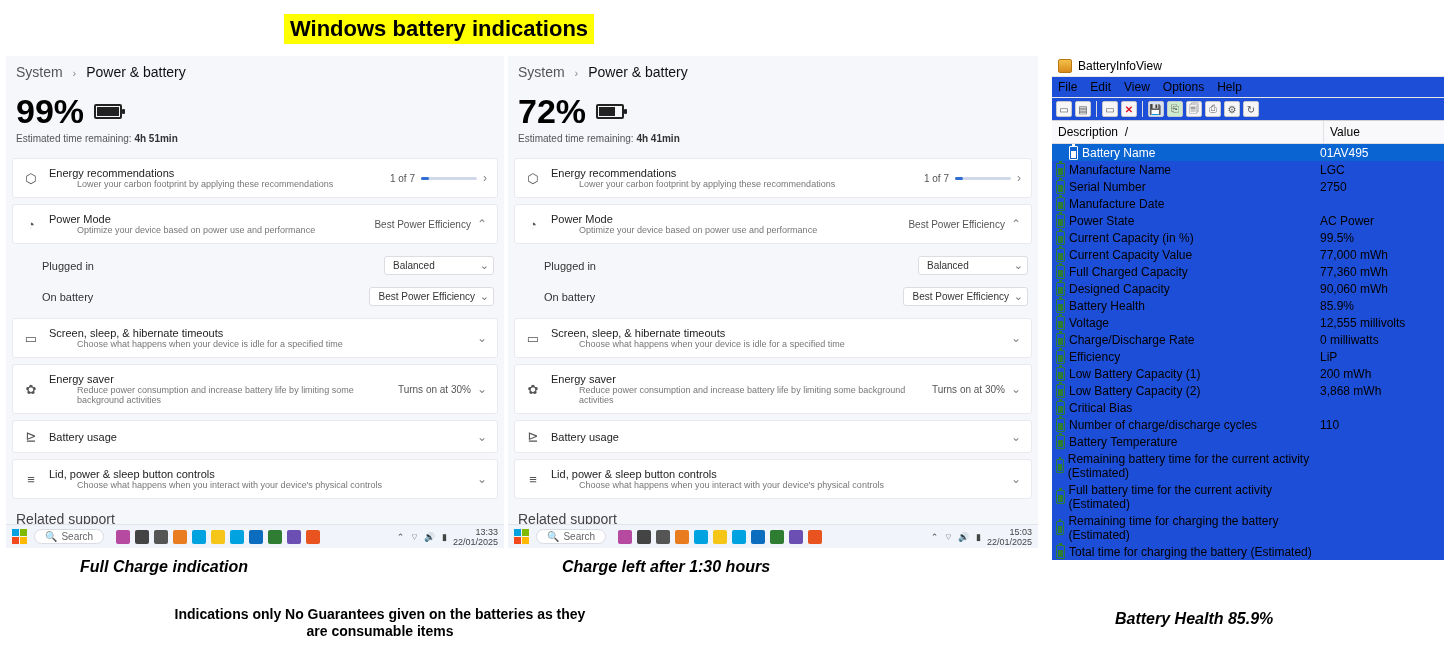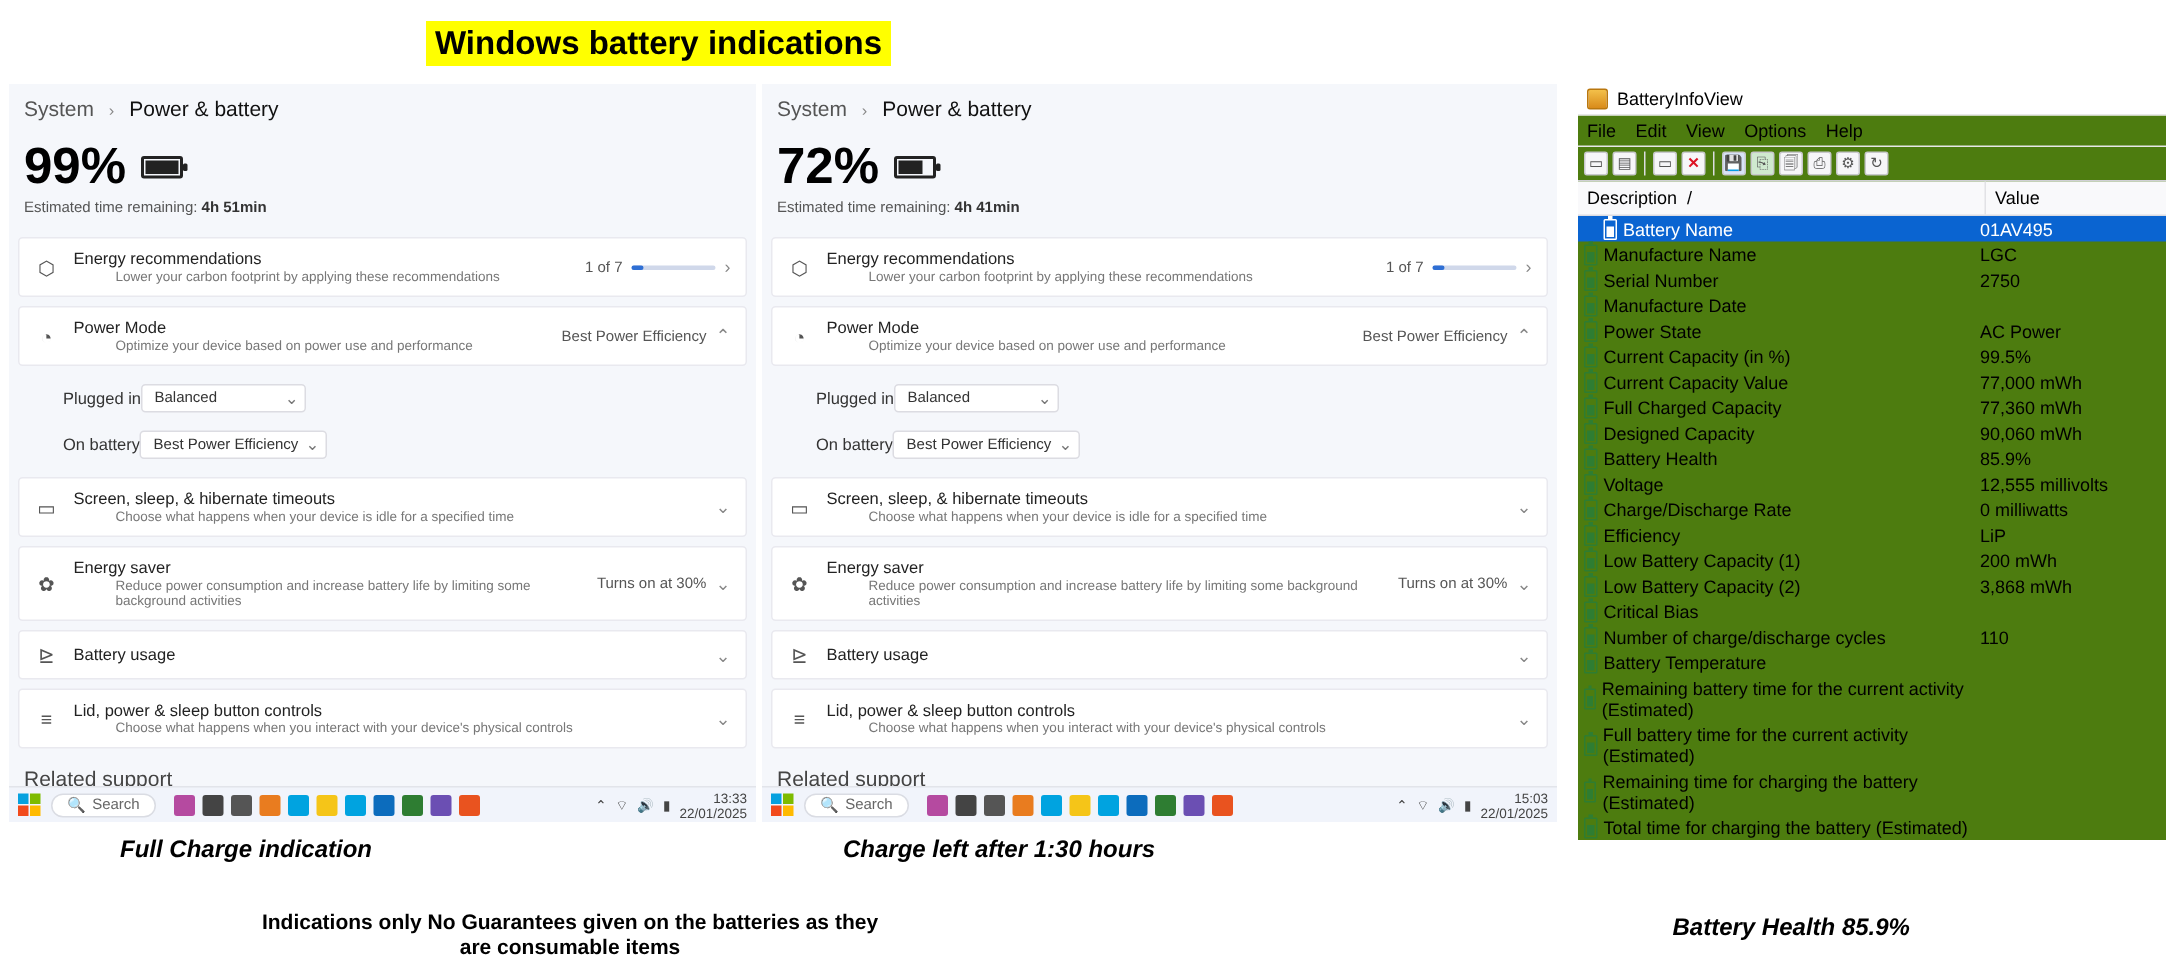--- a/index.html
+++ b/index.html
@@ -26,21 +26,21 @@
   .card { background: #fff; border: 1px solid #e9e9ef; border-radius: 3px; margin: 6px 6px; padding: 8px 10px; display: flex; align-items: center; gap: 10px; }
   .card .ico { width: 16px; color: #555; font-size: 13px; text-align: center; }
   .card .txt { flex: 1; }
   .card .ttl { font-size: 11px; color: #222; }
   .card .sub { font-size: 9px; color: #777; padding-left: 28px; }
   .card .right { display: flex; align-items: center; gap: 6px; font-size: 10px; color: #555; }
   .progbar { width: 56px; height: 3px; background: #d0d8ea; position: relative; border-radius: 2px; }
   .progbar i { position: absolute; left: 0; top: 0; bottom: 0; background: #2f6fd4; border-radius: 2px; }
   .chev-sm { color: #888; font-size: 12px; }
 
-  .subrow { display: flex; align-items: center; padding: 6px 10px 6px 36px; font-size: 11px; color: #333; }
+  .subrow { display: flex; align-items: center; justify-content: space-between; padding: 6px 10px 6px 36px; font-size: 11px; color: #333; }
   .dropdown { border: 1px solid #dcdce2; border-radius: 3px; padding: 3px 18px 3px 8px; font-size: 10px; color: #333; background: #fff; position: relative; min-width: 110px; }
   .dropdown::after { content: "⌄"; position: absolute; right: 4px; top: 2px; color: #777; font-size: 11px; }
 
   .related { font-size: 14px; color: #444; padding: 6px 10px 2px; }
 
   .taskbar { position: absolute; left: 0; right: 0; bottom: 0; height: 24px; background: #f1f4fb; border-top: 1px solid #e2e4ea; display: flex; align-items: center; padding: 0 6px; gap: 6px; }
   .tb-start { width: 16px; height: 16px; display: grid; grid-template-columns: 7px 7px; grid-template-rows: 7px 7px; gap: 1px; }
   .tb-start span:nth-child(1){background:#06a1df;} .tb-start span:nth-child(2){background:#7ebb00;}
   .tb-start span:nth-child(3){background:#f24a1c;} .tb-start span:nth-child(4){background:#ffba00;}
   .tb-search { display: flex; align-items: center; gap: 4px; border: 1px solid #dadce3; border-radius: 12px; padding: 1px 10px; font-size: 10px; color: #666; background: #fff; }
@@ -50,21 +50,21 @@
   .tray .tcol { text-align: right; line-height: 10px; }
 
   .caption { position: absolute; font-weight: 700; font-size: 16px; font-style: italic; }
   .cap1 { left: 80px; top: 558px; }
   .cap2 { left: 562px; top: 558px; }
   .cap3 { left: 1115px; top: 610px; }
 
   .disclaimer { position: absolute; left: 170px; top: 606px; width: 420px; font-size: 14px; font-weight: 700; text-align: center; line-height: 17px; }
 
   
-  .biv { position: absolute; left: 1052px; top: 56px; width: 392px; background: #4d7c0f; }
+  .biv { position: absolute; left: 1052px; top: 56px; width: 392px; background: #1d4ed8; }
   .biv-title { display: flex; align-items: center; gap: 6px; font-size: 12px; padding: 3px 6px; background: #fff; border-bottom: 1px solid #e8e8e8; }
   .biv-title .appicon { width: 14px; height: 14px; background: linear-gradient(#f3c04a,#d98b1a); border: 1px solid #b9770e; border-radius: 2px; }
   .biv-menu { display: flex; gap: 13px; font-size: 12px; padding: 3px 6px; border-bottom: 1px solid #e8e8e8; }
   .biv-tools { display: flex; gap: 3px; padding: 3px 4px; border-bottom: 1px solid #d0d0d5; }
   .biv-tools .t { width: 16px; height: 16px; border: 1px solid #c8c8cc; background: #f6f6f8; border-radius: 2px; display:flex; align-items:center; justify-content:center; font-size:10px; color:#555; }
   .biv-tools .sep { width:1px; background:#dcdce0; margin:0 2px; }
   .biv-tools .t.red { color:#d12; font-weight:700; }
   .biv-tools .t.green { background:#cfe9cf; }
   .biv-tools .t.blue { background:#d7e3f7; }
   .biv-head { display: flex; font-size: 12px; background: #f9f9fb; border-bottom: 1px solid #dcdce2; }

